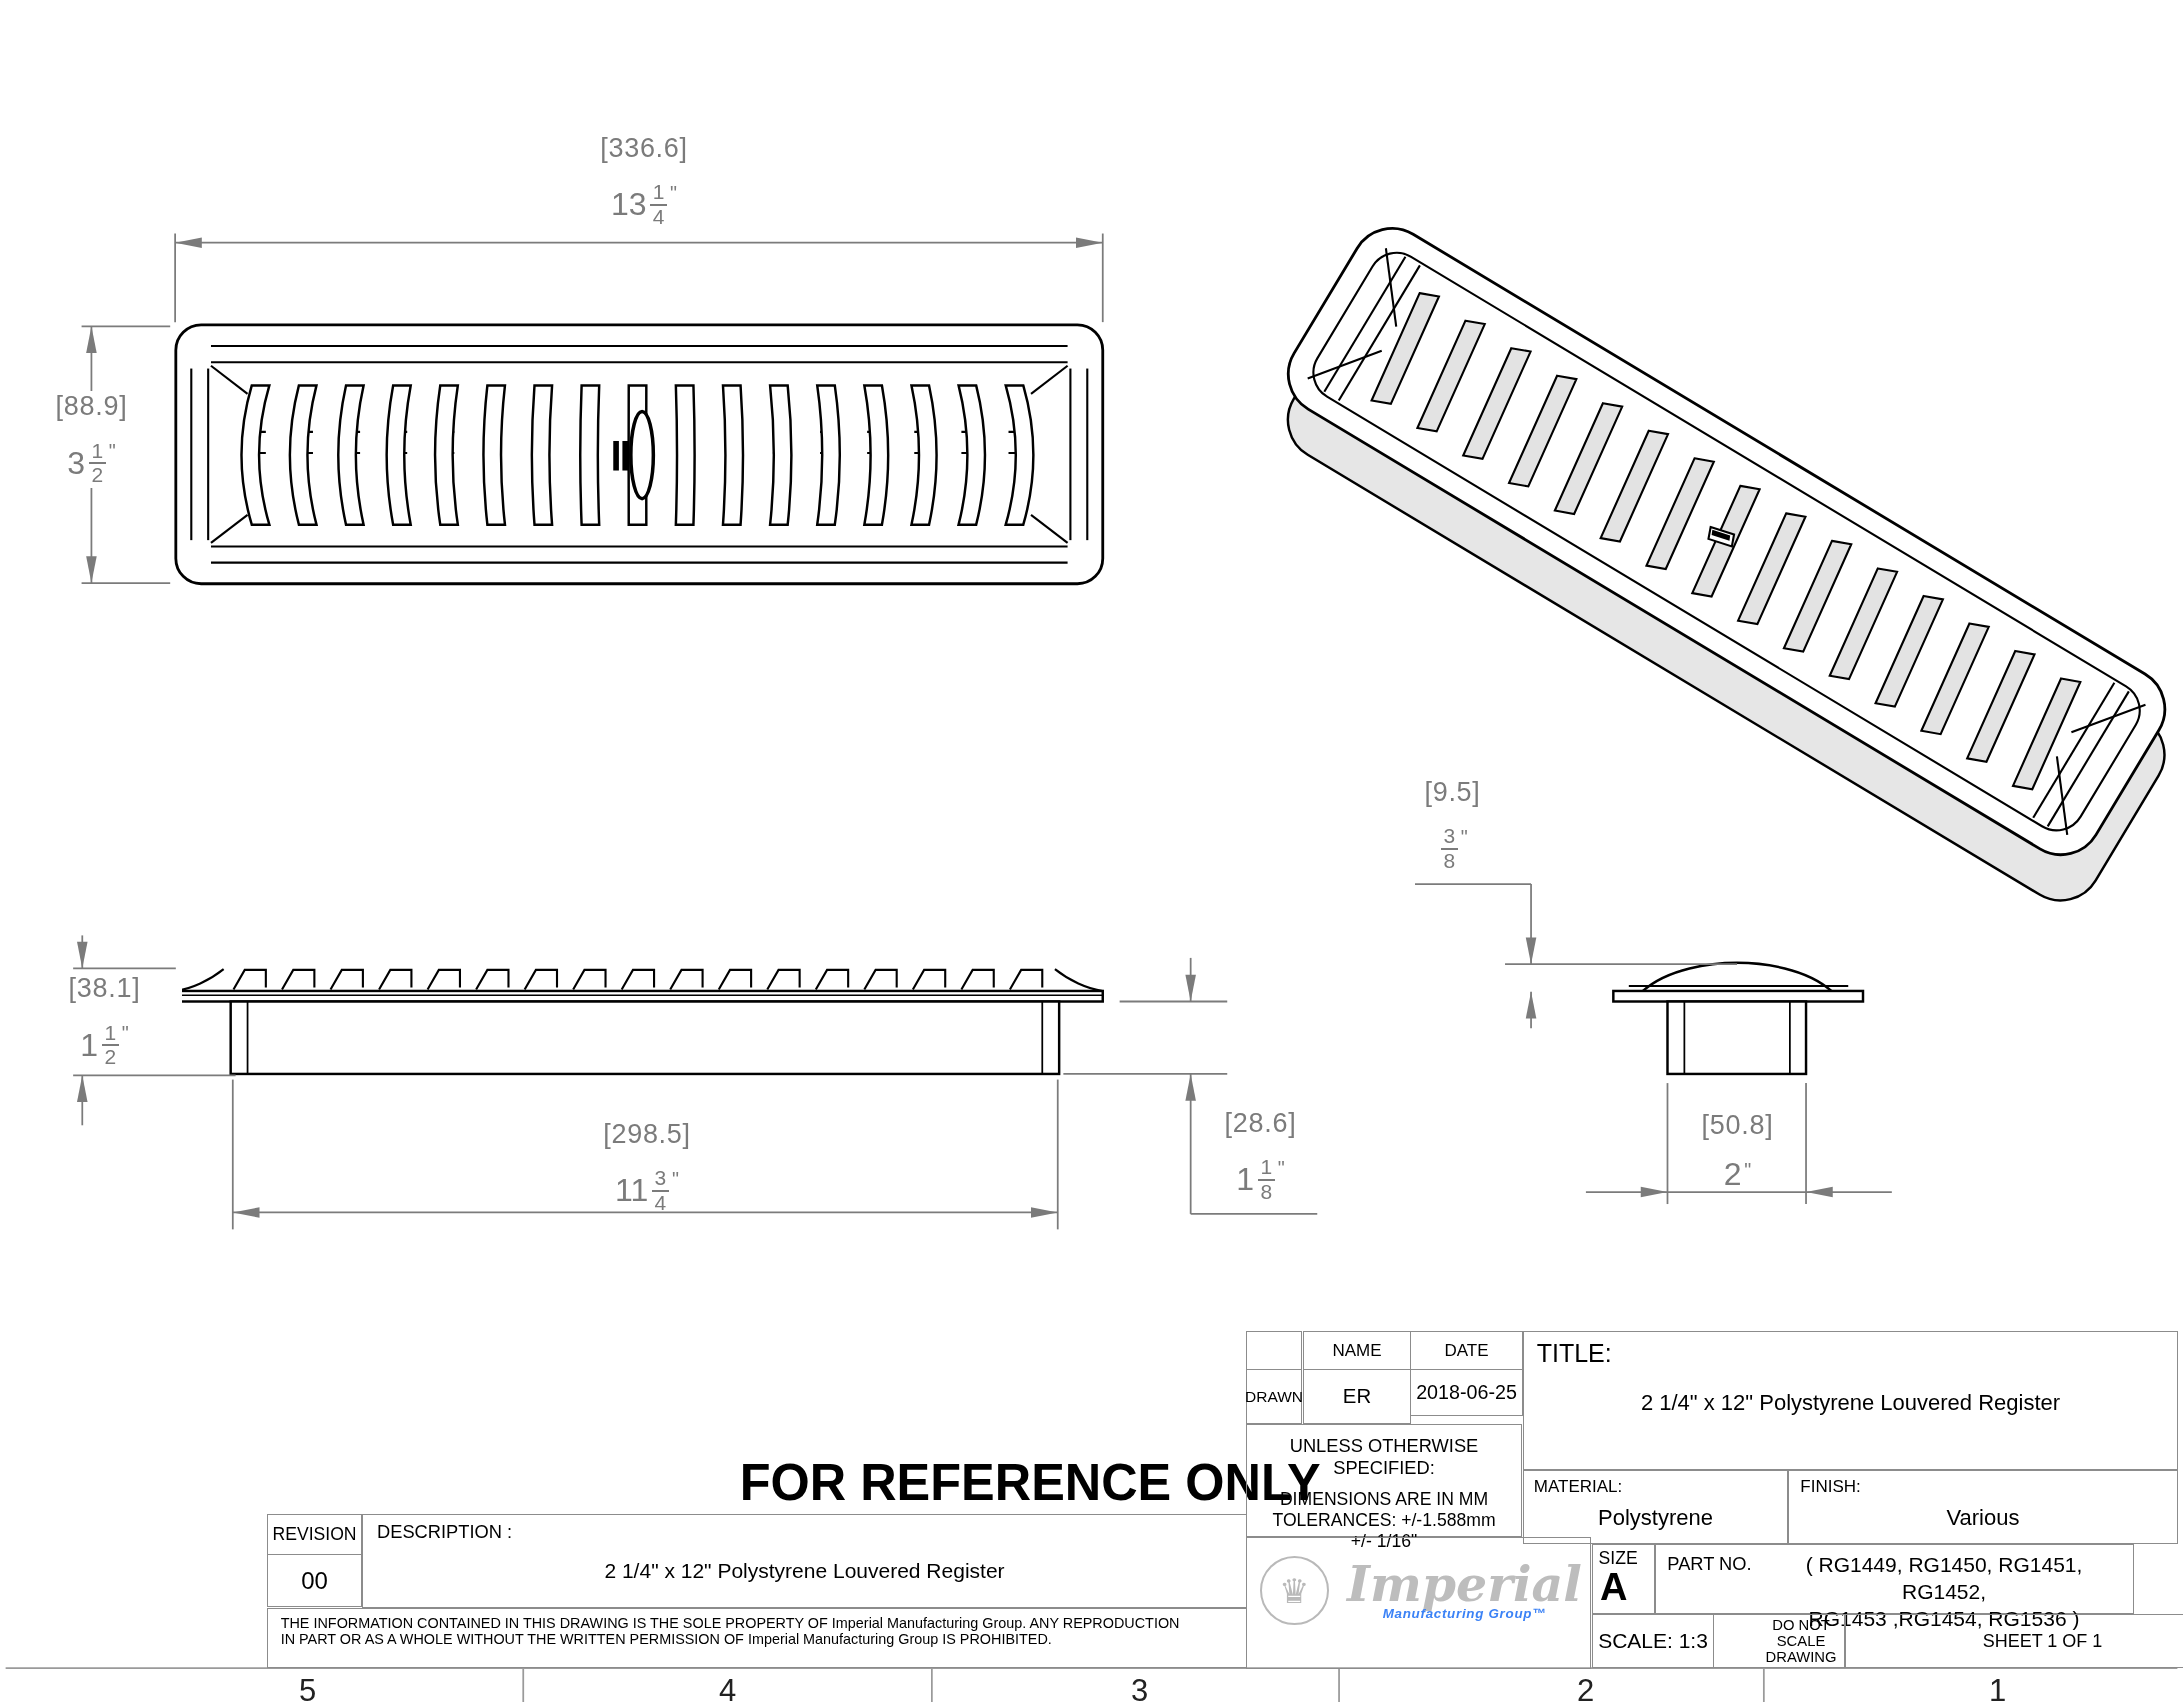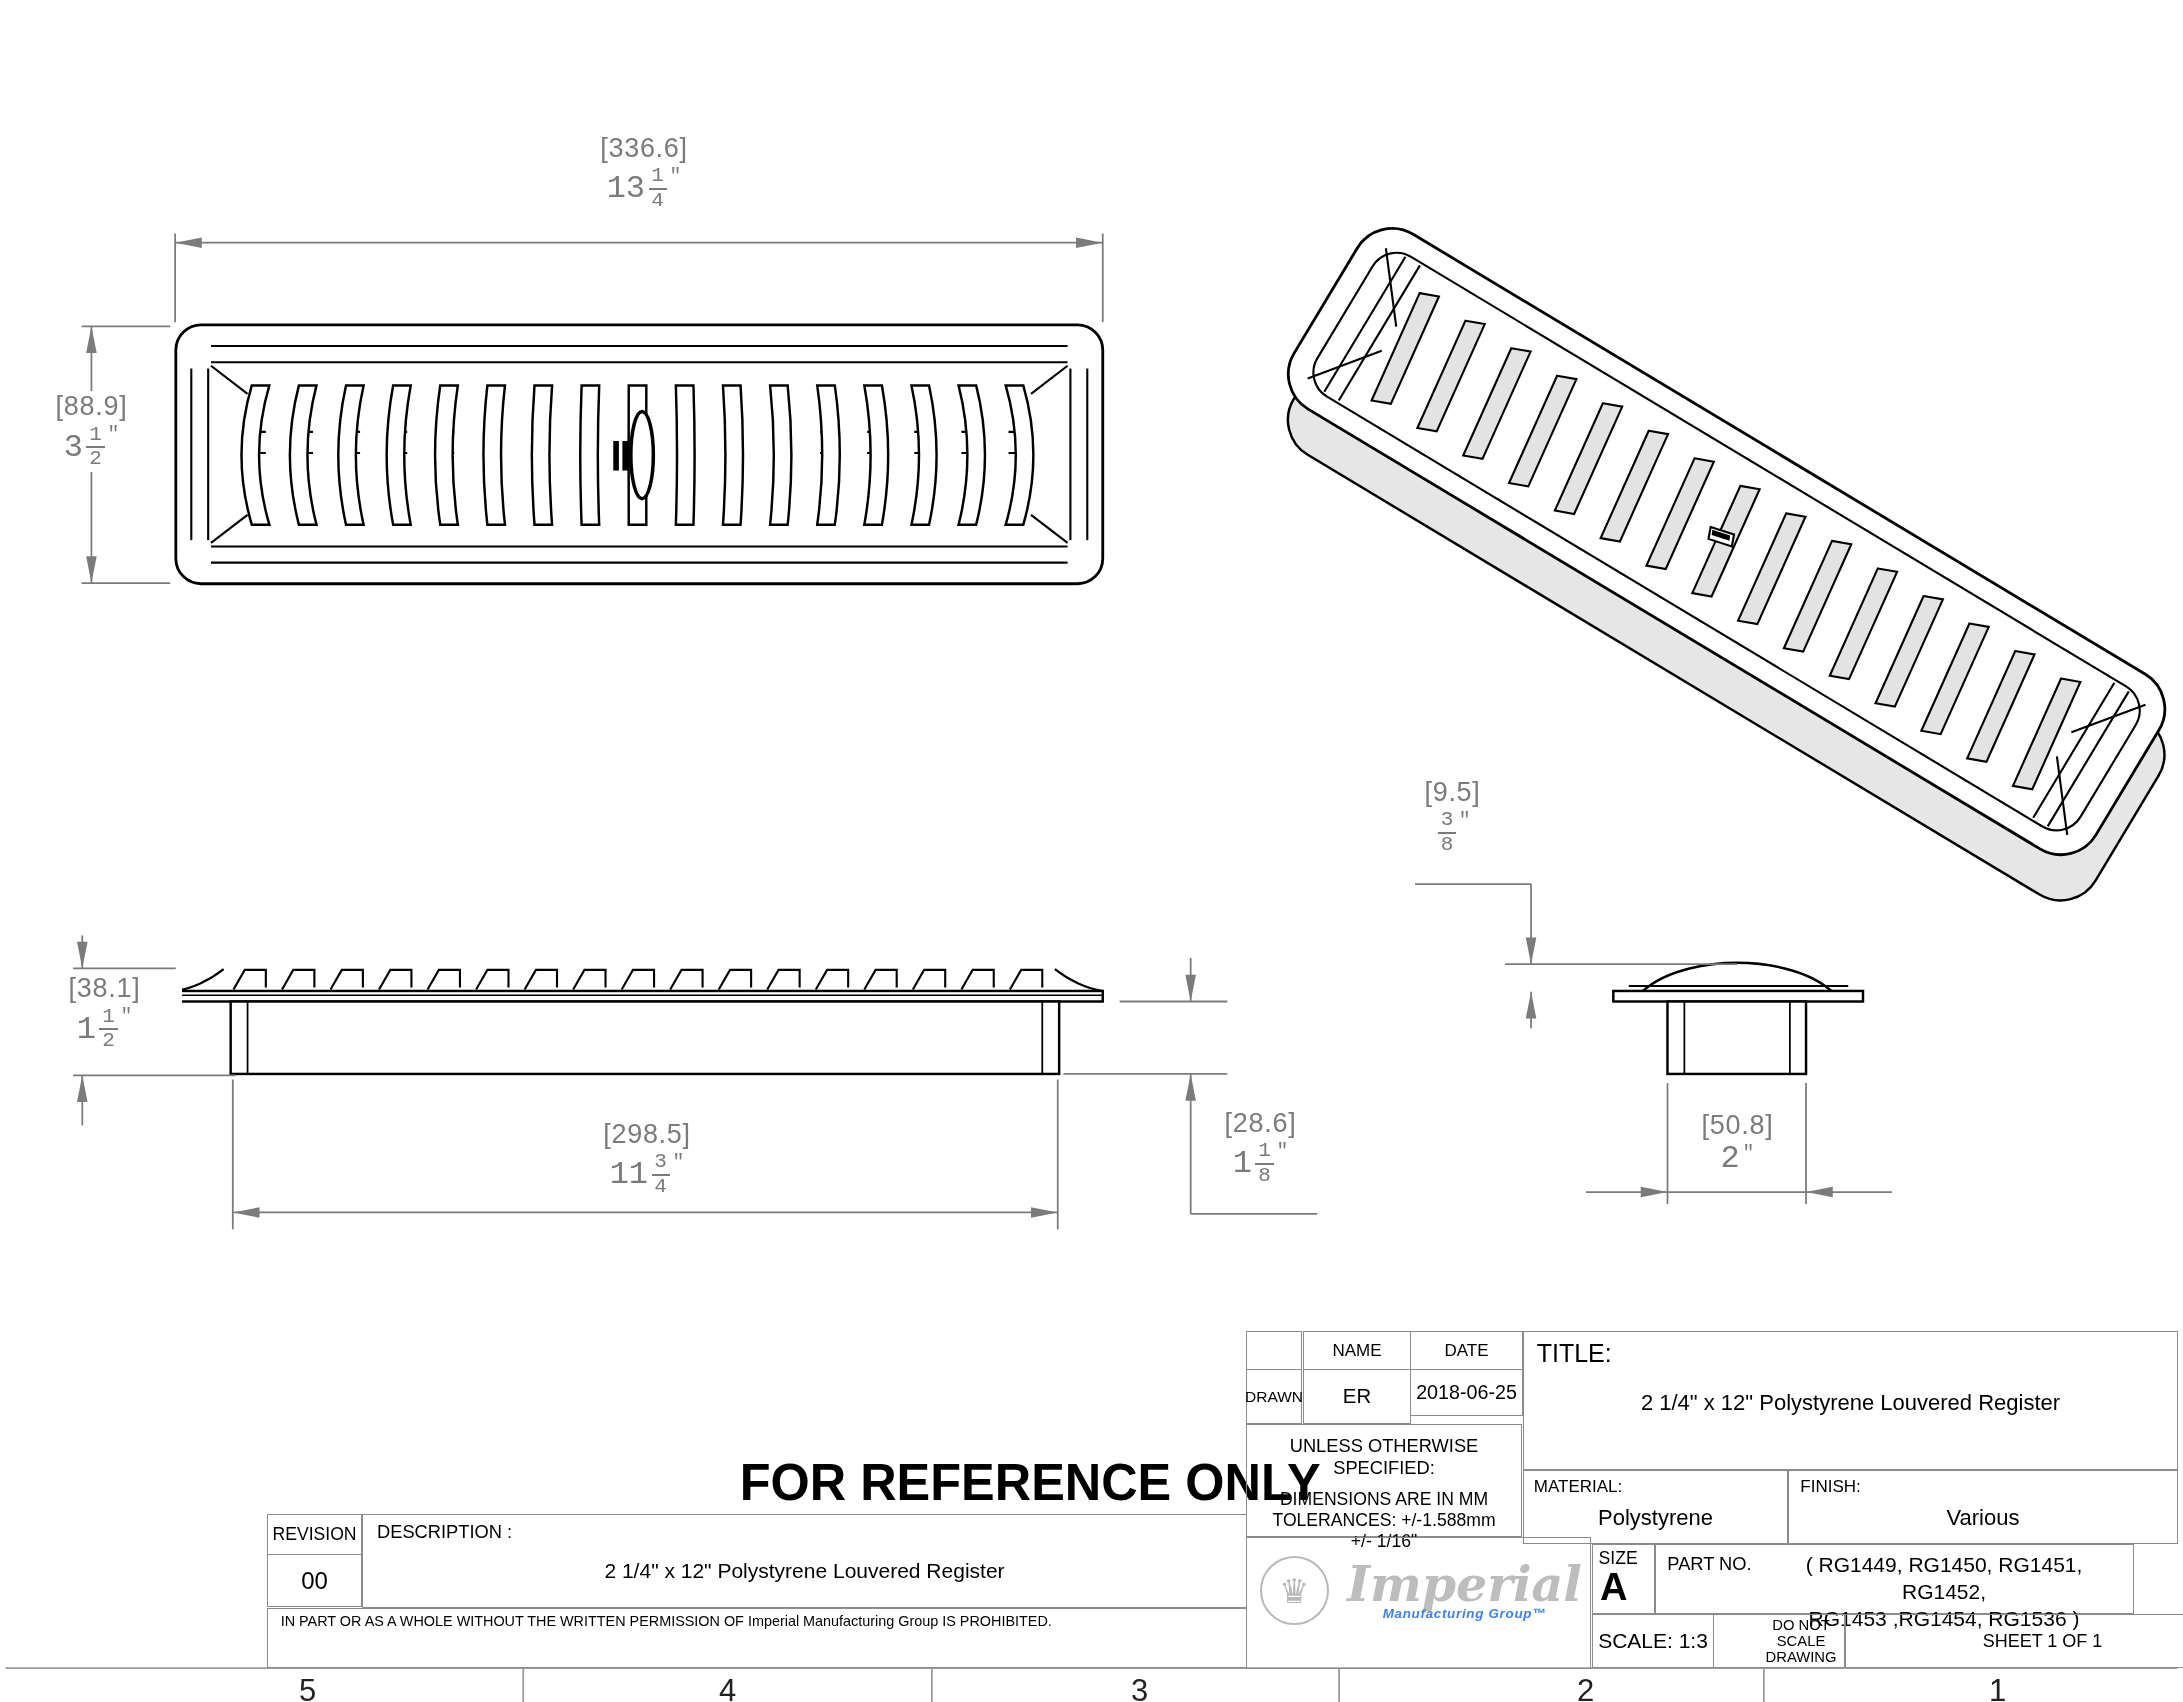--- a/index.html
+++ b/index.html
@@ -2,21 +2,21 @@
 <html style="font-size:11.3px"><head>
 <meta charset="utf-8">
 <style>
   html,body{margin:0;padding:0;background:#fff;}
   .sheet{position:relative;width:2183px;height:1702px;background:#fff;overflow:hidden;
          font-family:"Liberation Sans",sans-serif;color:#000;}
   svg.art{position:absolute;left:0;top:0;width:2183px;height:1702px;}
   
   .dim{position:absolute;color:#7b7b7b;text-align:center;line-height:1.05;}
   .dim .mm{font-size:27px;letter-spacing:0.7px;}
-  .dim .inch{display:flex;align-items:center;justify-content:center;font-size:32px;margin-top:3px;font-family:Liberation Mono, monospace;}
+  .dim .inch{display:flex;align-items:center;justify-content:center;font-size:32px;margin-top:19px;}
   .frac{display:inline-flex;flex-direction:column;font-size:21px;line-height:1.08;margin-left:3.5px;}
   .frac .num{border-bottom:2.1px solid #7b7b7b;padding:0 2.8px;}
   .frac .den{padding:0 2.8px;}
   .unit{font-size:19.7px;align-self:flex-start;margin-left:2.8px;margin-top:1.4px;}
   .masked{background:#fff;padding:1.4px 0;}
   
   .cell{position:absolute;border:1.4px solid #8c8c8c;box-sizing:border-box;background:transparent;}
   .center{display:flex;align-items:center;justify-content:center;text-align:center;}
   .watermark{position:absolute;font-weight:bold;font-size:52px;letter-spacing:0px;transform:scaleX(.97);white-space:nowrap;}
   .zone{position:absolute;font-size:31px;color:#222;width:49px;text-align:center;}
@@ -282,20 +282,21 @@
 
   <div class="watermark" style="left:732px;top:1452px;width:513px;text-align:center;">FOR REFERENCE ONLY</div>
 
   <div class="cell center" style="left:267px;top:1514px;width:95px;height:41px;font-size:17.6px;">REVISION</div>
   <div class="cell center" style="left:267px;top:1554px;width:95px;height:53px;font-size:24px;">00</div>
   <div class="cell" style="left:362px;top:1514px;width:885px;height:94px;">
     <div style="position:absolute;left:14px;top:5.6px;font-size:18.3px;">DESCRIPTION :</div>
     <div style="position:absolute;left:0;top:44px;width:100%;text-align:center;font-size:21px;">2 1/4" x 12" Polystyrene Louvered Register</div>
   </div>
   <div class="cell" style="left:267px;top:1608px;width:980px;height:60px;padding:4.2px 0 0 12.7px;">
+    <div style="font-size:14.4px;margin-top:2.1px;">THE INFORMATION CONTAINED IN THIS DRAWING IS THE SOLE PROPERTY OF Imperial Manufacturing Group. ANY REPRODUCTION</div>
     <div style="font-size:14.4px;">IN PART OR AS A WHOLE WITHOUT THE WRITTEN PERMISSION OF Imperial Manufacturing Group IS PROHIBITED.</div>
   </div>
 
   <div class="cell" style="left:1246px;top:1331px;width:56px;height:39px;"></div>
   <div class="cell center small-lbl" style="left:1303px;top:1331px;width:108px;height:39px;">NAME</div>
   <div class="cell center small-lbl" style="left:1410px;top:1331px;width:113px;height:39px;">DATE</div>
   <div class="cell center" style="left:1246px;top:1369px;width:56px;height:55px;font-size:15.5px;">DRAWN</div>
   <div class="cell center" style="left:1303px;top:1369px;width:108px;height:55px;font-size:20.4px;">ER</div>
   <div class="cell center" style="left:1410px;top:1369px;width:113px;height:47px;font-size:19.7px;">2018-06-25</div>
 

